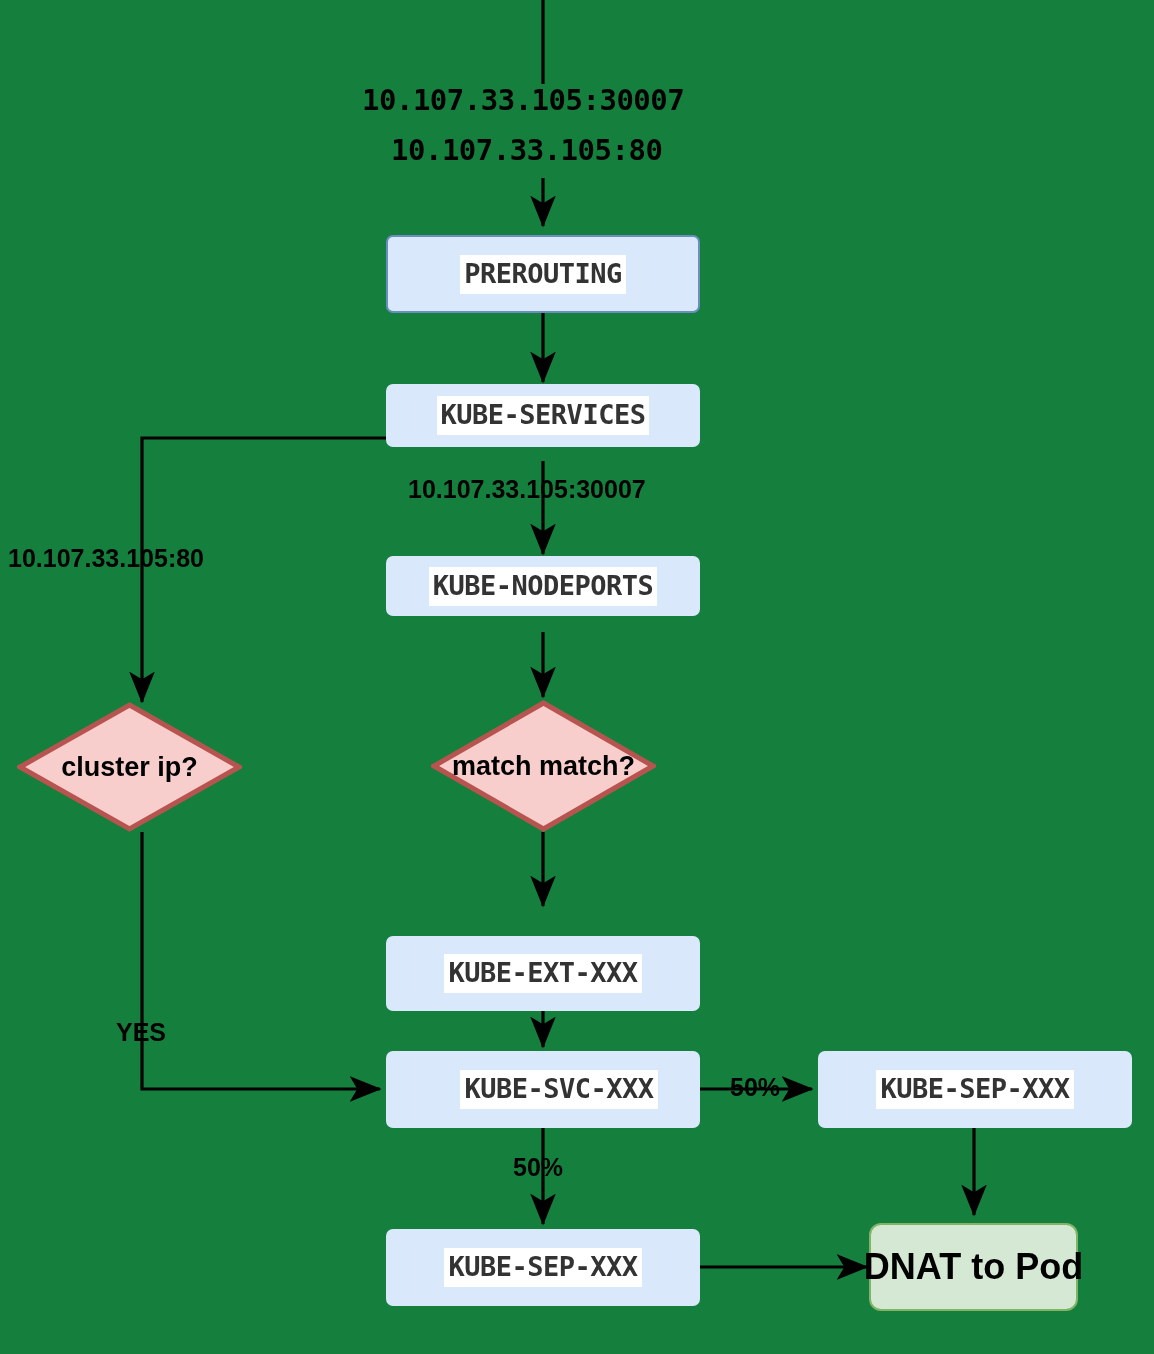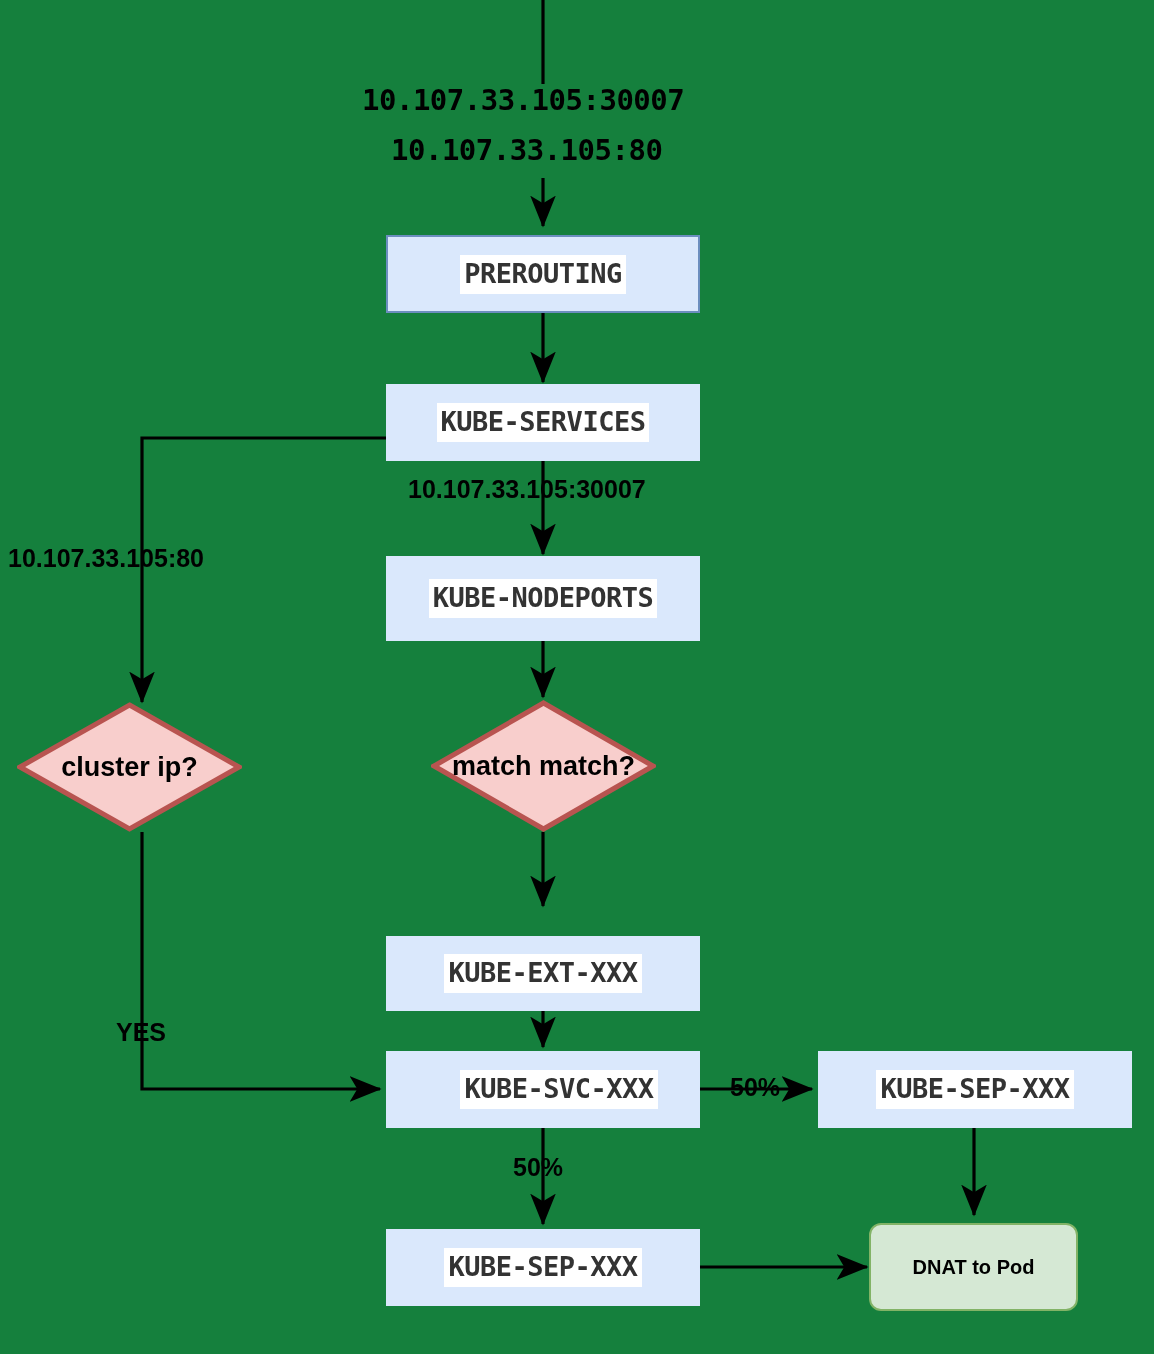--- a/index.html
+++ b/index.html
@@ -25,20 +25,21 @@
     width: 1154px;
     height: 1354px;
     pointer-events: none;
   }
   .node {
     position: absolute;
     box-sizing: border-box;
     display: flex;
     align-items: center;
     justify-content: center;
+    border-radius: 7px;
   }
   .chain-box {
     background: #dae8fc;
     border: 0;
   }
   .chain-box.bordered {
     border: 2px solid #6c8ebf;
   }
   .chain-label {
     background: #ffffff;
@@ -72,21 +73,21 @@
     white-space: nowrap;
     line-height: 1;
   }
   .terminal-box {
     background: #d5e8d4;
     border: 2px solid #82b366;
     border-radius: 12px;
   }
   .terminal-label {
     font-family: "Liberation Sans", sans-serif;
-    font-size: 20px;
+    font-size: 36px;
     color: #000000;
     white-space: nowrap;
     line-height: 1;
   }
   .edge-label {
     position: absolute;
     font-family: "Liberation Sans", sans-serif;
     font-size: 25px;
     color: #000000;
     white-space: nowrap;
@@ -142,29 +143,29 @@
   </svg>
 
   <div class="edge-label mono" style="left:362px; top:86px;">10.107.33.105:30007</div>
 
   <div class="edge-label mono" style="left:391px; top:136px;">10.107.33.105:80</div>
 
   <div class="node chain-box bordered" style="left:386px; top:235px; width:314px; height:78px;">
     <span class="chain-label">PREROUTING</span>
   </div>
 
-  <div class="node chain-box" style="left:386px; top:384px; width:314px; height:77px;">
+  <div class="node chain-box" style="left:386px; top:384px; width:314px; height:63px;">
     <span class="chain-label">KUBE-SERVICES</span>
   </div>
 
   <div class="edge-label" style="left:408px; top:477px;">10.107.33.105:30007</div>
 
   <div class="edge-label" style="left:8px; top:546px;">10.107.33.105:80</div>
 
-  <div class="node chain-box" style="left:386px; top:556px; width:314px; height:85px;">
+  <div class="node chain-box" style="left:386px; top:556px; width:314px; height:60px;">
     <span class="chain-label">KUBE-NODEPORTS</span>
   </div>
 
   <div class="decision" style="left:17px; top:702px; width:225px; height:130px;">
     <svg class="diamond-shape" viewBox="0 0 225 130" preserveAspectRatio="none" xmlns="http://www.w3.org/2000/svg">
       <polygon points="112.5,3 222,65 112.5,127 3,65" fill="#f8cecc" stroke="#b85450" stroke-width="5"></polygon>
     </svg>
     <span class="decision-label">cluster ip?</span>
   </div>
 

